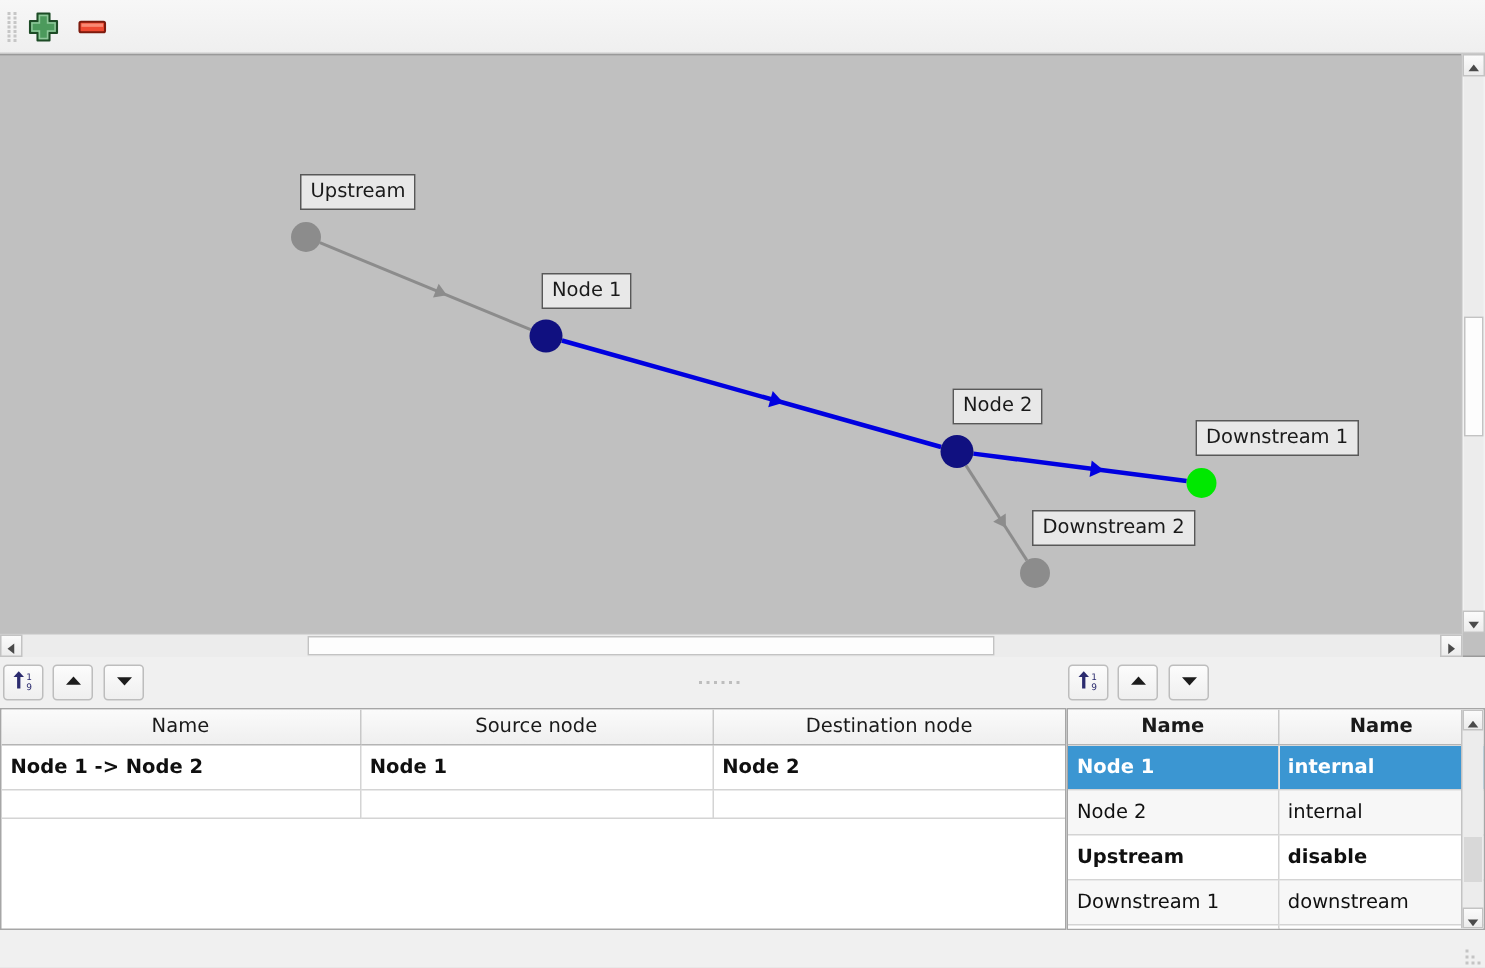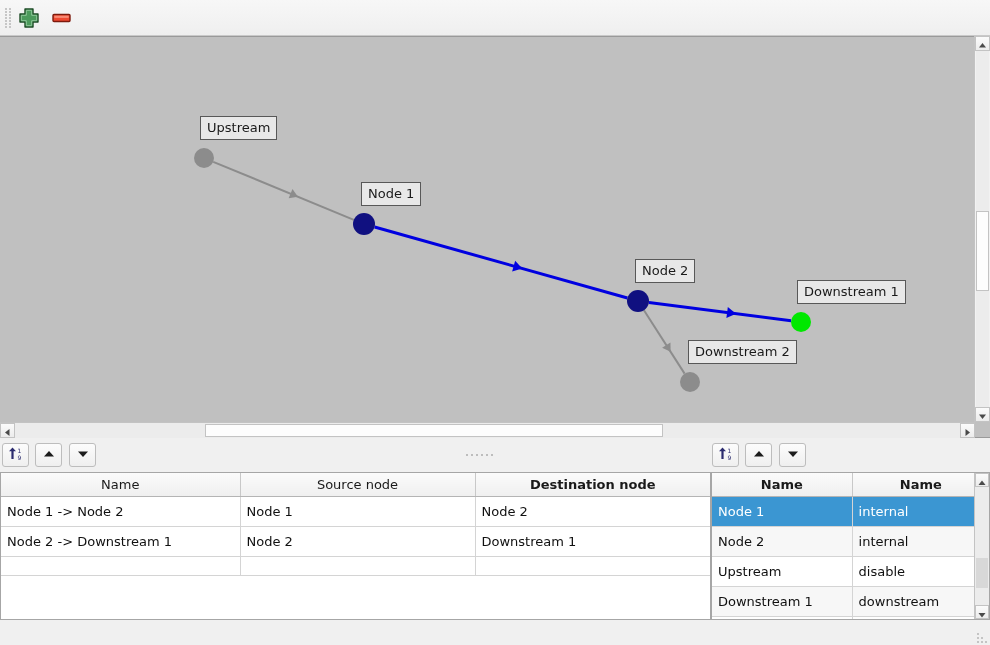--- a/index.html
+++ b/index.html
@@ -208,21 +208,21 @@
     border-right: 1px solid #d4d4d4;
     border-bottom: 1px solid #d4d4d4;
     font-size: 13px;
     color: #101010;
     height: 29px;
     padding: 0 6px;
     text-align: left;
     white-space: nowrap;
     overflow: hidden;
   }
-  tr.odd td { background: #ffffff; }
+  tr.odd td { background: #ffffff; font-weight: bold; }
   tr.even td { background: #f7f7f7; }
   tr.selected td { background: #3b96d2; color: #ffffff; }
   tr.filler td { height: 18px; border-right: 1px solid #d4d4d4; background:#ffffff;}
 
   
   #n-vscroll {
     position: absolute;
     right: 0; top: 0;
     width: 15px; height: 146px;
     background: #ececec;
@@ -413,33 +413,28 @@
     <table>
       <colgroup>
           <col style="width:239px">
           <col style="width:235px">
           <col>
         </colgroup>
       <thead>
           <tr id="edges-head">
             <th>Name</th>
             <th>Source node</th>
-            <th style="border-right: none; font-weight: bold;">Destination node</th>
+            <th style="border-right: none;">Destination node</th>
           </tr>
         </thead>
       <tbody id="edges-body">
           <tr class="odd">
             <td>Node 1 -&gt; Node 2</td>
             <td>Node 1</td>
             <td style="border-right: none;">Node 2</td>
-          </tr>
-          <tr class="odd">
-            <td>Node 2 -&gt; Downstream 1</td>
-            <td>Node 2</td>
-            <td style="border-right: none;">Downstream 1</td>
           </tr>
           <tr class="filler">
             <td></td>
             <td></td>
             <td style="border-right: none;"></td>
           </tr>
         </tbody>
     </table>
   </div>
 

